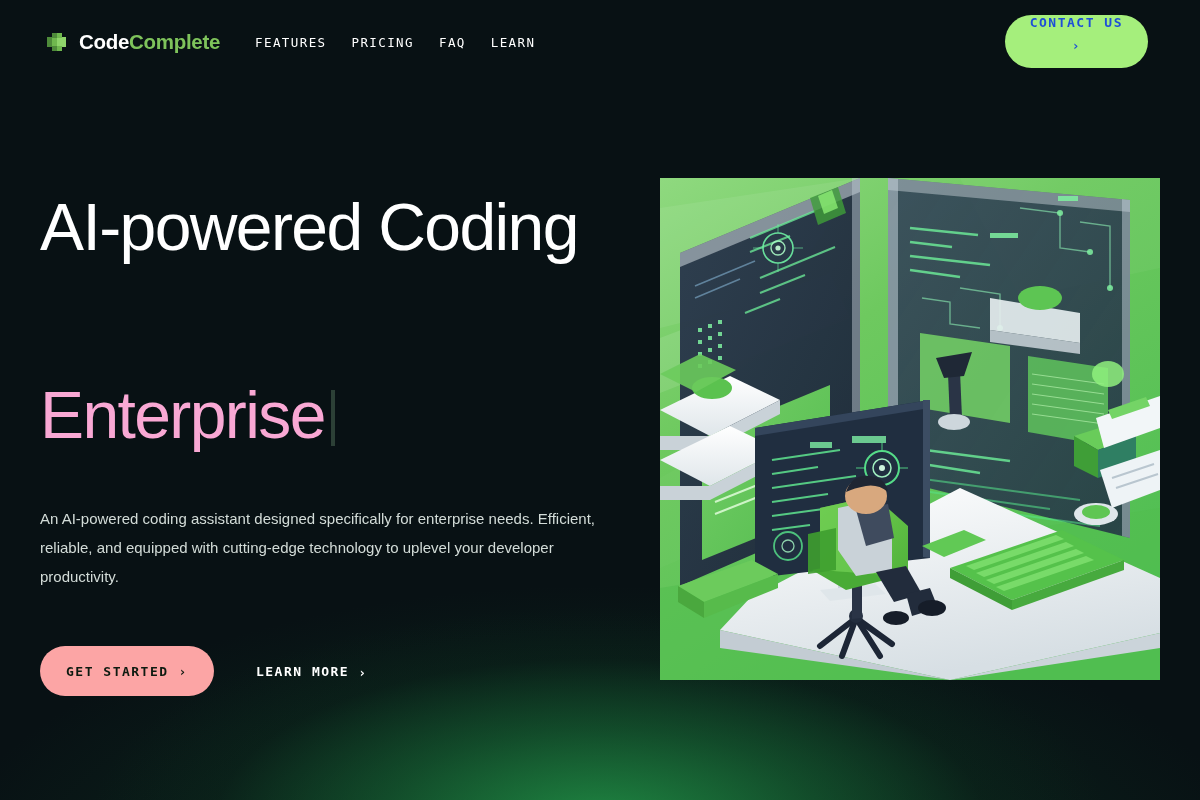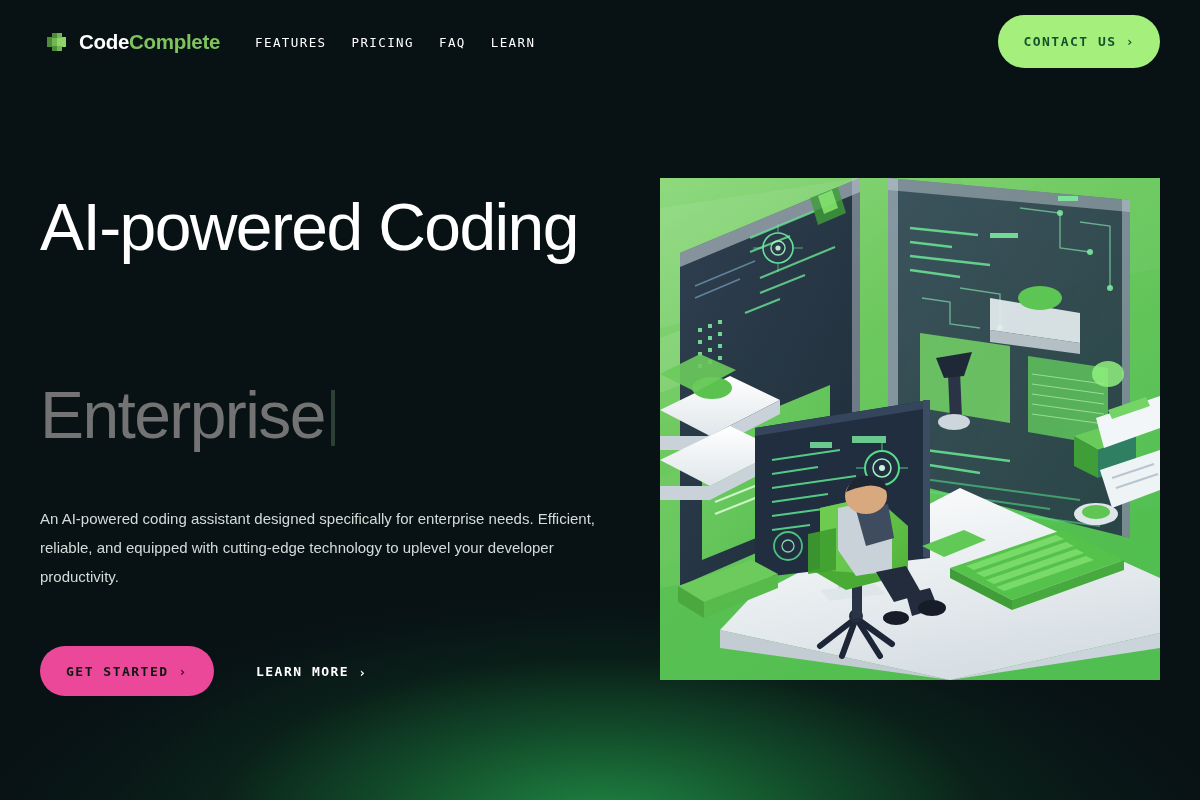--- a/index.html
+++ b/index.html
@@ -31,50 +31,51 @@
   .logo-text .t2 { color:#7ec35b; }
 
   .nav { display:flex; align-items:center; gap:25px; margin-left:35px; }
   .nav a {
     font-family:"DejaVu Sans Mono", monospace;
     font-size:12.5px; color:#ffffff; text-decoration:none;
     letter-spacing:1.4px; font-weight:normal; white-space:nowrap;
   }
 
   .contact-btn {
-    position:absolute; right:40px; top:15px;
+    position:absolute; right:52px; top:15px;
     height:53px; padding:0 25px;
-    background:#a5ef7c; color:#14532d;
+    background:#a5ef7c; color:#1d4ed8;
     border:none; border-radius:27px;
     font-family:"DejaVu Sans Mono", monospace;
     font-size:13px; font-weight:bold; letter-spacing:1.5px;
     display:flex; align-items:center; gap:9px; cursor:pointer;
     white-space:nowrap;
+    flex-direction:column;
   }
   .chev { display:inline-block; line-height:1; font-weight:bold; }
 
   
   .hero-left { position:absolute; left:40px; top:180px; width:600px; }
   .headline {
     font-size:66px; line-height:94px; font-weight:normal;
     color:#ffffff; letter-spacing:-1.6px;
   }
-  .headline .accent { color:#737373;margin-top:16px; }
+  .headline .accent { color:#f9a8d4;margin-top:16px; }
   .caret {
     display:inline-block; width:4px; height:56px;
     background:#2c4036; vertical-align:-8px; margin-left:6px;
   }
   .sub {
     margin-top:42px; width:595px;
     font-size:15px; line-height:29px; color:#d3dcd8; font-weight:normal;
   }
   .cta-row { margin-top:55px; display:flex; align-items:center; gap:42px; }
   .btn-primary {
     height:50px; padding:0 26px;
-    background:#ec4899; color:#0d1a10;
+    background:#fca5a5; color:#0d1a10;
     border:none; border-radius:25px;
     font-family:"DejaVu Sans Mono", monospace;
     font-size:13px; font-weight:bold; letter-spacing:1.5px;
     display:flex; align-items:center; gap:10px; cursor:pointer; white-space:nowrap;
   }
   .btn-ghost {
     background:none; border:none; color:#ffffff;
     font-family:"DejaVu Sans Mono", monospace;
     font-size:13px; font-weight:bold; letter-spacing:1.5px;
     display:flex; align-items:flex-end; gap:9px; cursor:pointer;

